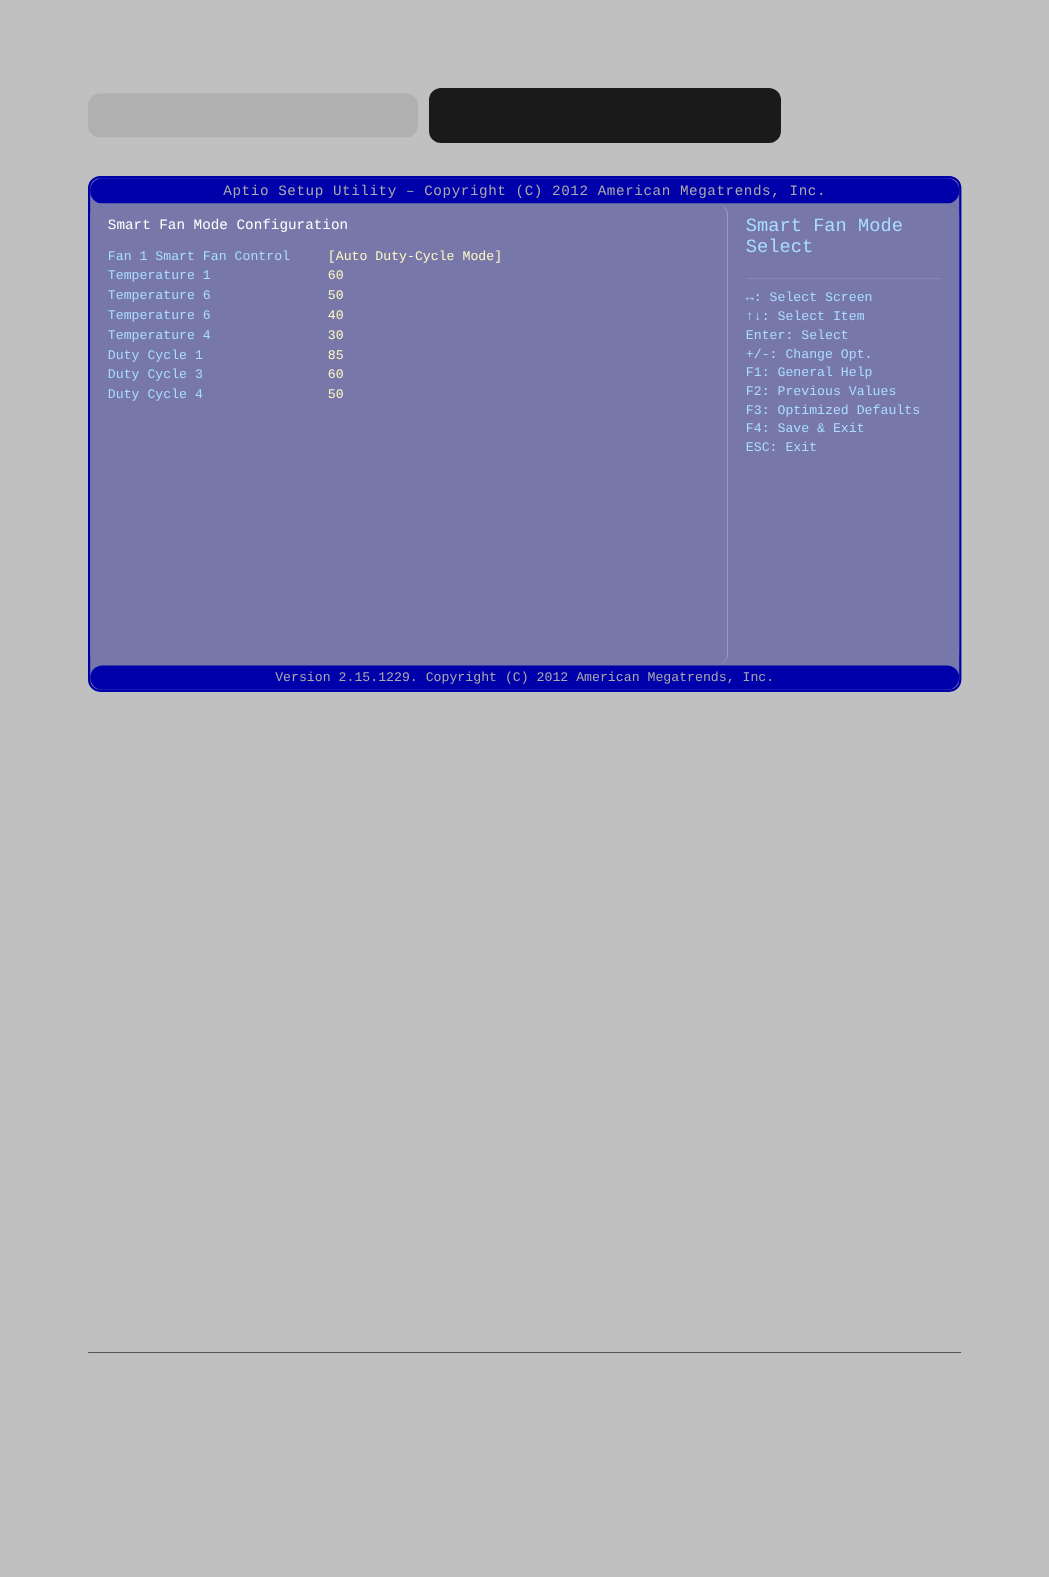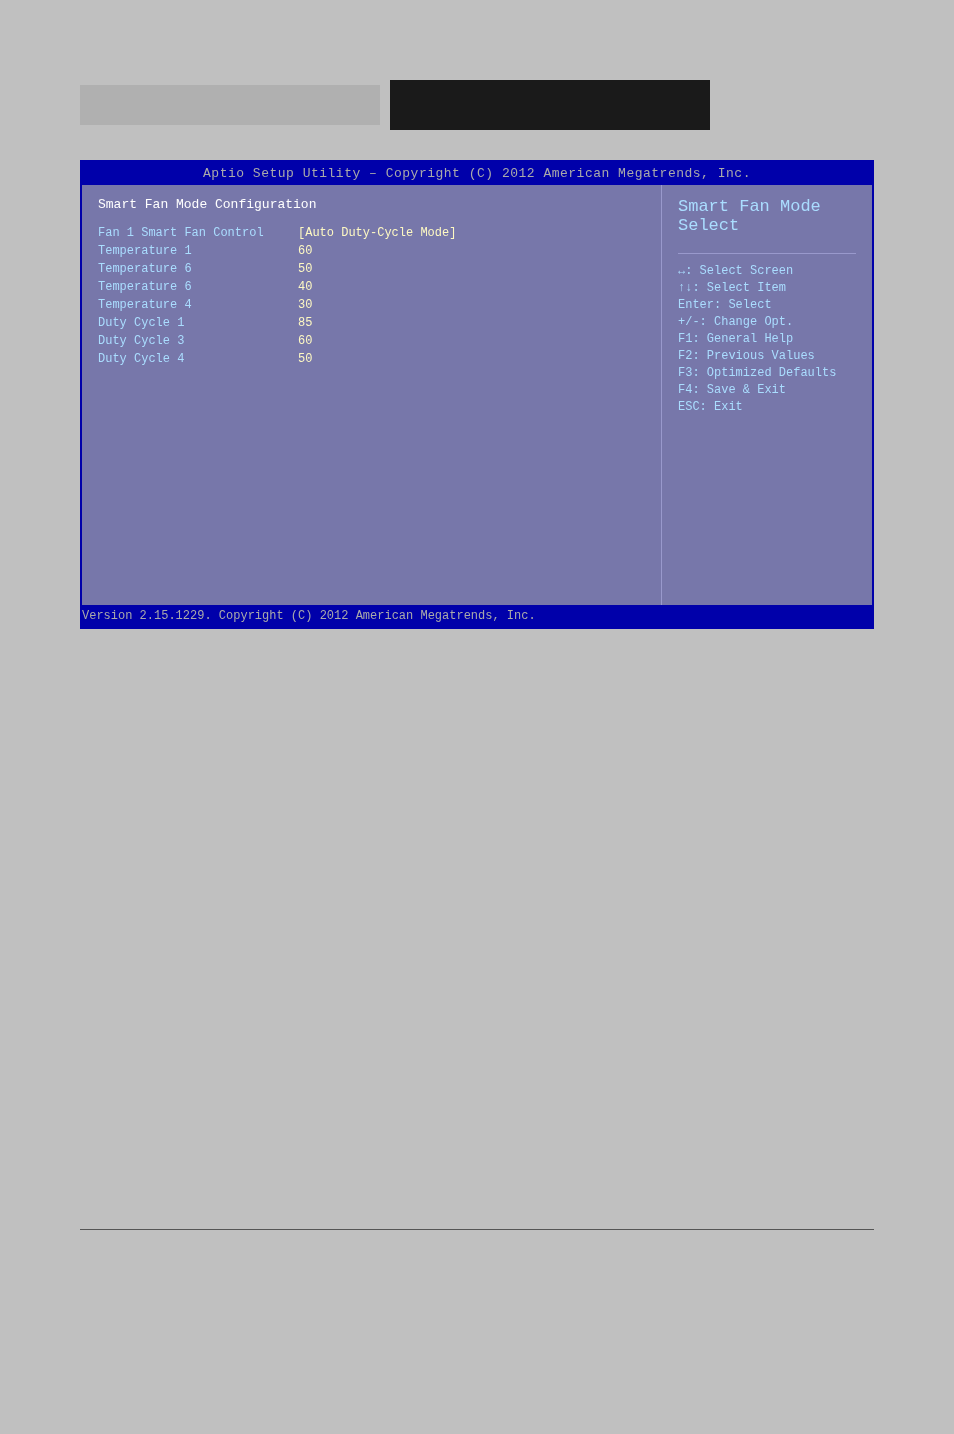--- a/index.html
+++ b/index.html
@@ -1,15 +1,15 @@
 <!DOCTYPE html>
 <html><head>
   <meta charset="utf-8">
   <style>
-    * { margin: 0; padding: 0; box-sizing: border-box; }
+    * { margin: 0; padding: 0; box-sizing: border-box; border-radius: 11px; }
     body {
       background: #c0c0c0;
       font-family: 'Courier New', Courier, monospace;
       font-size: 14px;
       width: 954px;
       min-height: 1434px;
     }
 
     .page-wrapper {
       width: 954px;
@@ -134,20 +134,21 @@
     .bios-shortcut {
       color: #aaddff;
       font-size: 12px;
       margin-bottom: 3px;
     }
 
     
     .bios-footer {
       background: #0000aa;
       color: #aaaaaa;
+      text-align: center;
       padding: 4px 0;
       font-size: 12px;
     }
 
     
     .bottom-area {
       padding: 0 80px;
       margin-top: 600px;
     }
 

